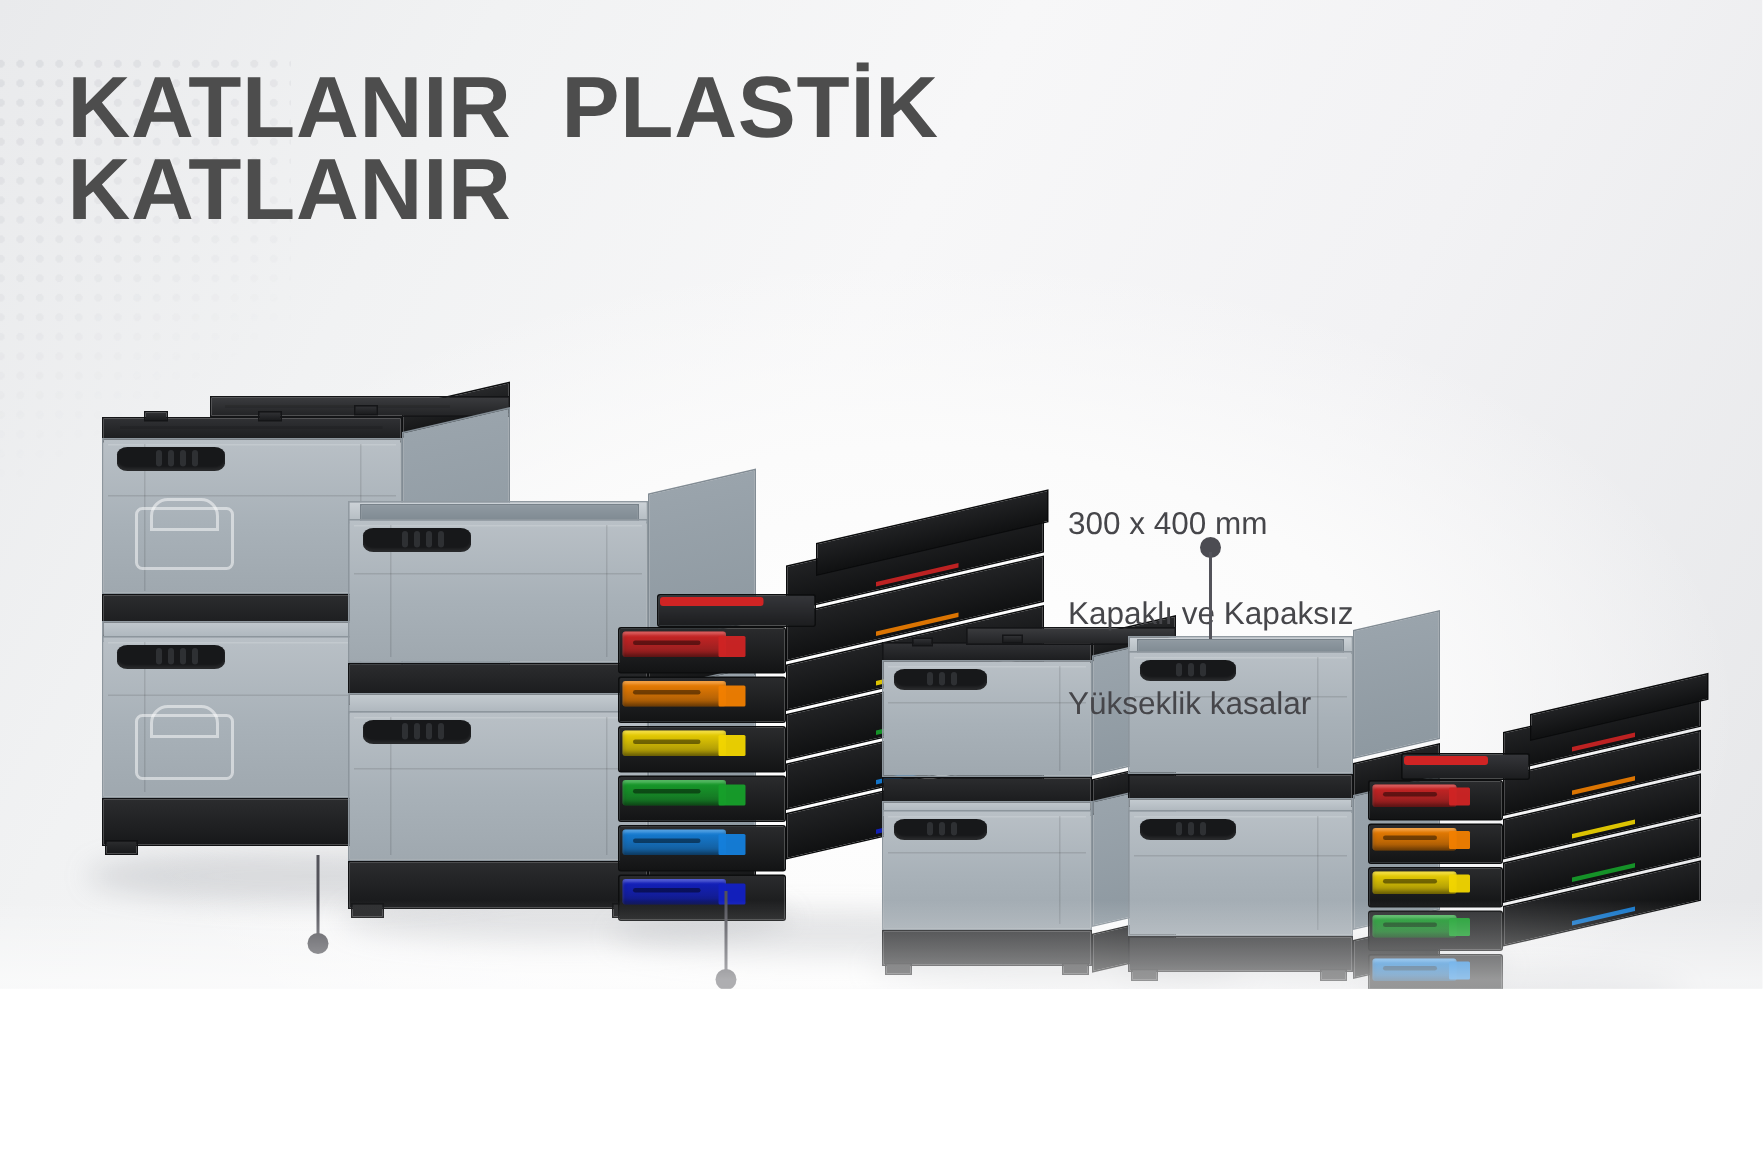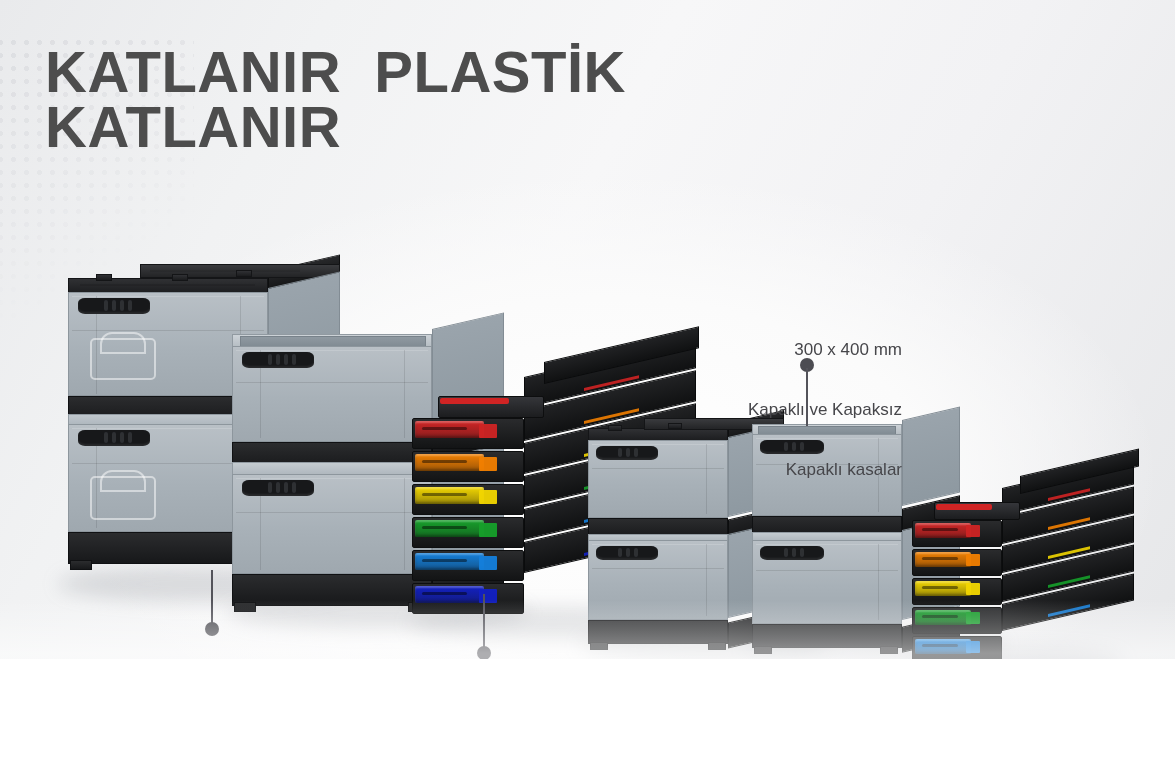--- a/index.html
+++ b/index.html
@@ -30,21 +30,21 @@
     pointer-events:none;
   }
   #title{
     position:absolute;left:45px;top:44px;width:640px;
     font-size:58px;line-height:.95;font-weight:bold;
     letter-spacing:.5px;color:#4d4d4d;
   }
   #title .ln{display:block;white-space:pre;}
 
   
-  .callout{position:absolute;color:#46464a;font-size:17px;line-height:20px;text-align:right;white-space:pre;}
+  .callout{position:absolute;color:#46464a;font-size:21px;line-height:20px;text-align:left;white-space:pre;}
   .callout .ln{display:block;}
   .pointer{position:absolute;}
   .pointer .stem{position:absolute;left:50%;margin-left:-1px;width:2px;background:#53535a;}
   .pointer .dot{position:absolute;left:50%;margin-left:-7px;width:14px;height:14px;border-radius:50%;background:#4c4c52;}
 
   
   .scene{position:absolute;left:0;top:0;width:1175px;height:777px;}
   .unit{position:absolute;}
   .sh{position:absolute;border-radius:50%;background:rgba(120,124,132,.22);filter:blur(9px);}
 
@@ -399,21 +399,21 @@
     <span class="dot" style="top:52px;"></span>
   </div>
   <div class="callout" style="left:395px;top:658px;width:180px;">
     <span class="ln">Katlanmış Yükseklik</span>
     <span class="ln">85 mm</span>
   </div>
 
   <div class="callout" style="left:712px;top:300px;width:190px;">
     <span class="ln">300 x 400 mm</span>
     <span class="ln">Kapaklı ve Kapaksız</span>
-    <span class="ln">Kapaklı kasalar</span>
+    <span class="ln">Yükseklik kasalar</span>
   </div>
   <div class="pointer" style="left:799px;top:358px;width:16px;height:72px;">
     <span class="dot" style="top:0;"></span>
     <span class="stem" style="top:10px;height:58px;"></span>
   </div>
 
   <div id="floorglow"></div>
 </div>
 
 </body></html>

